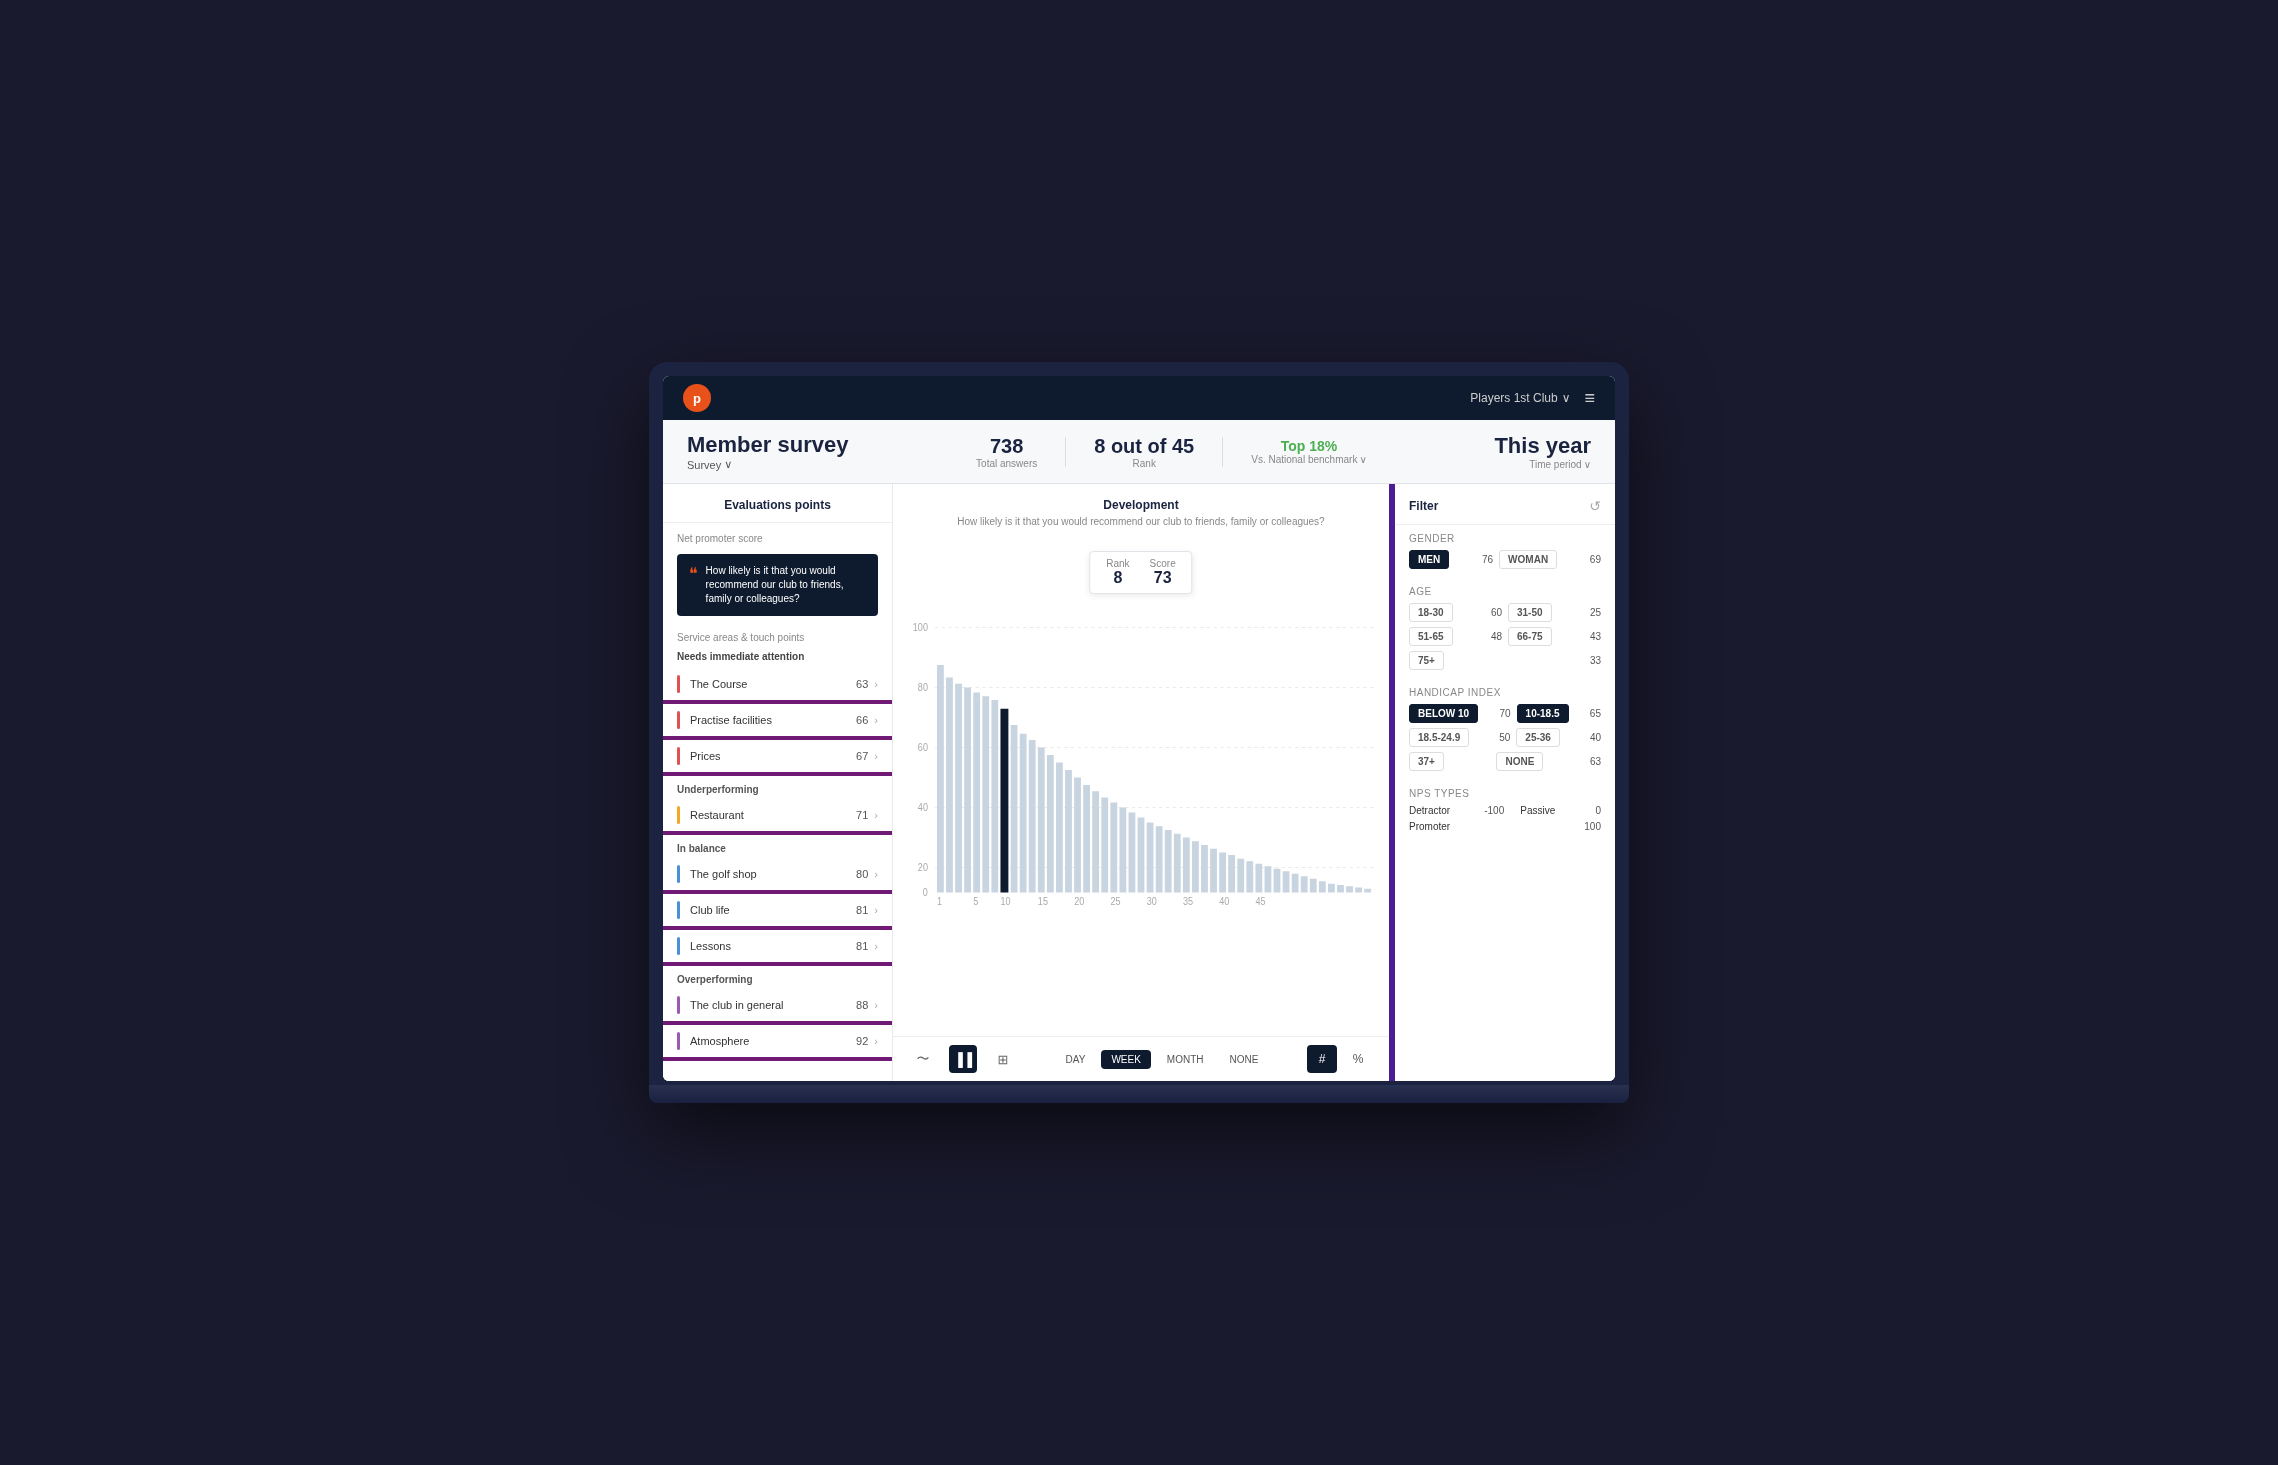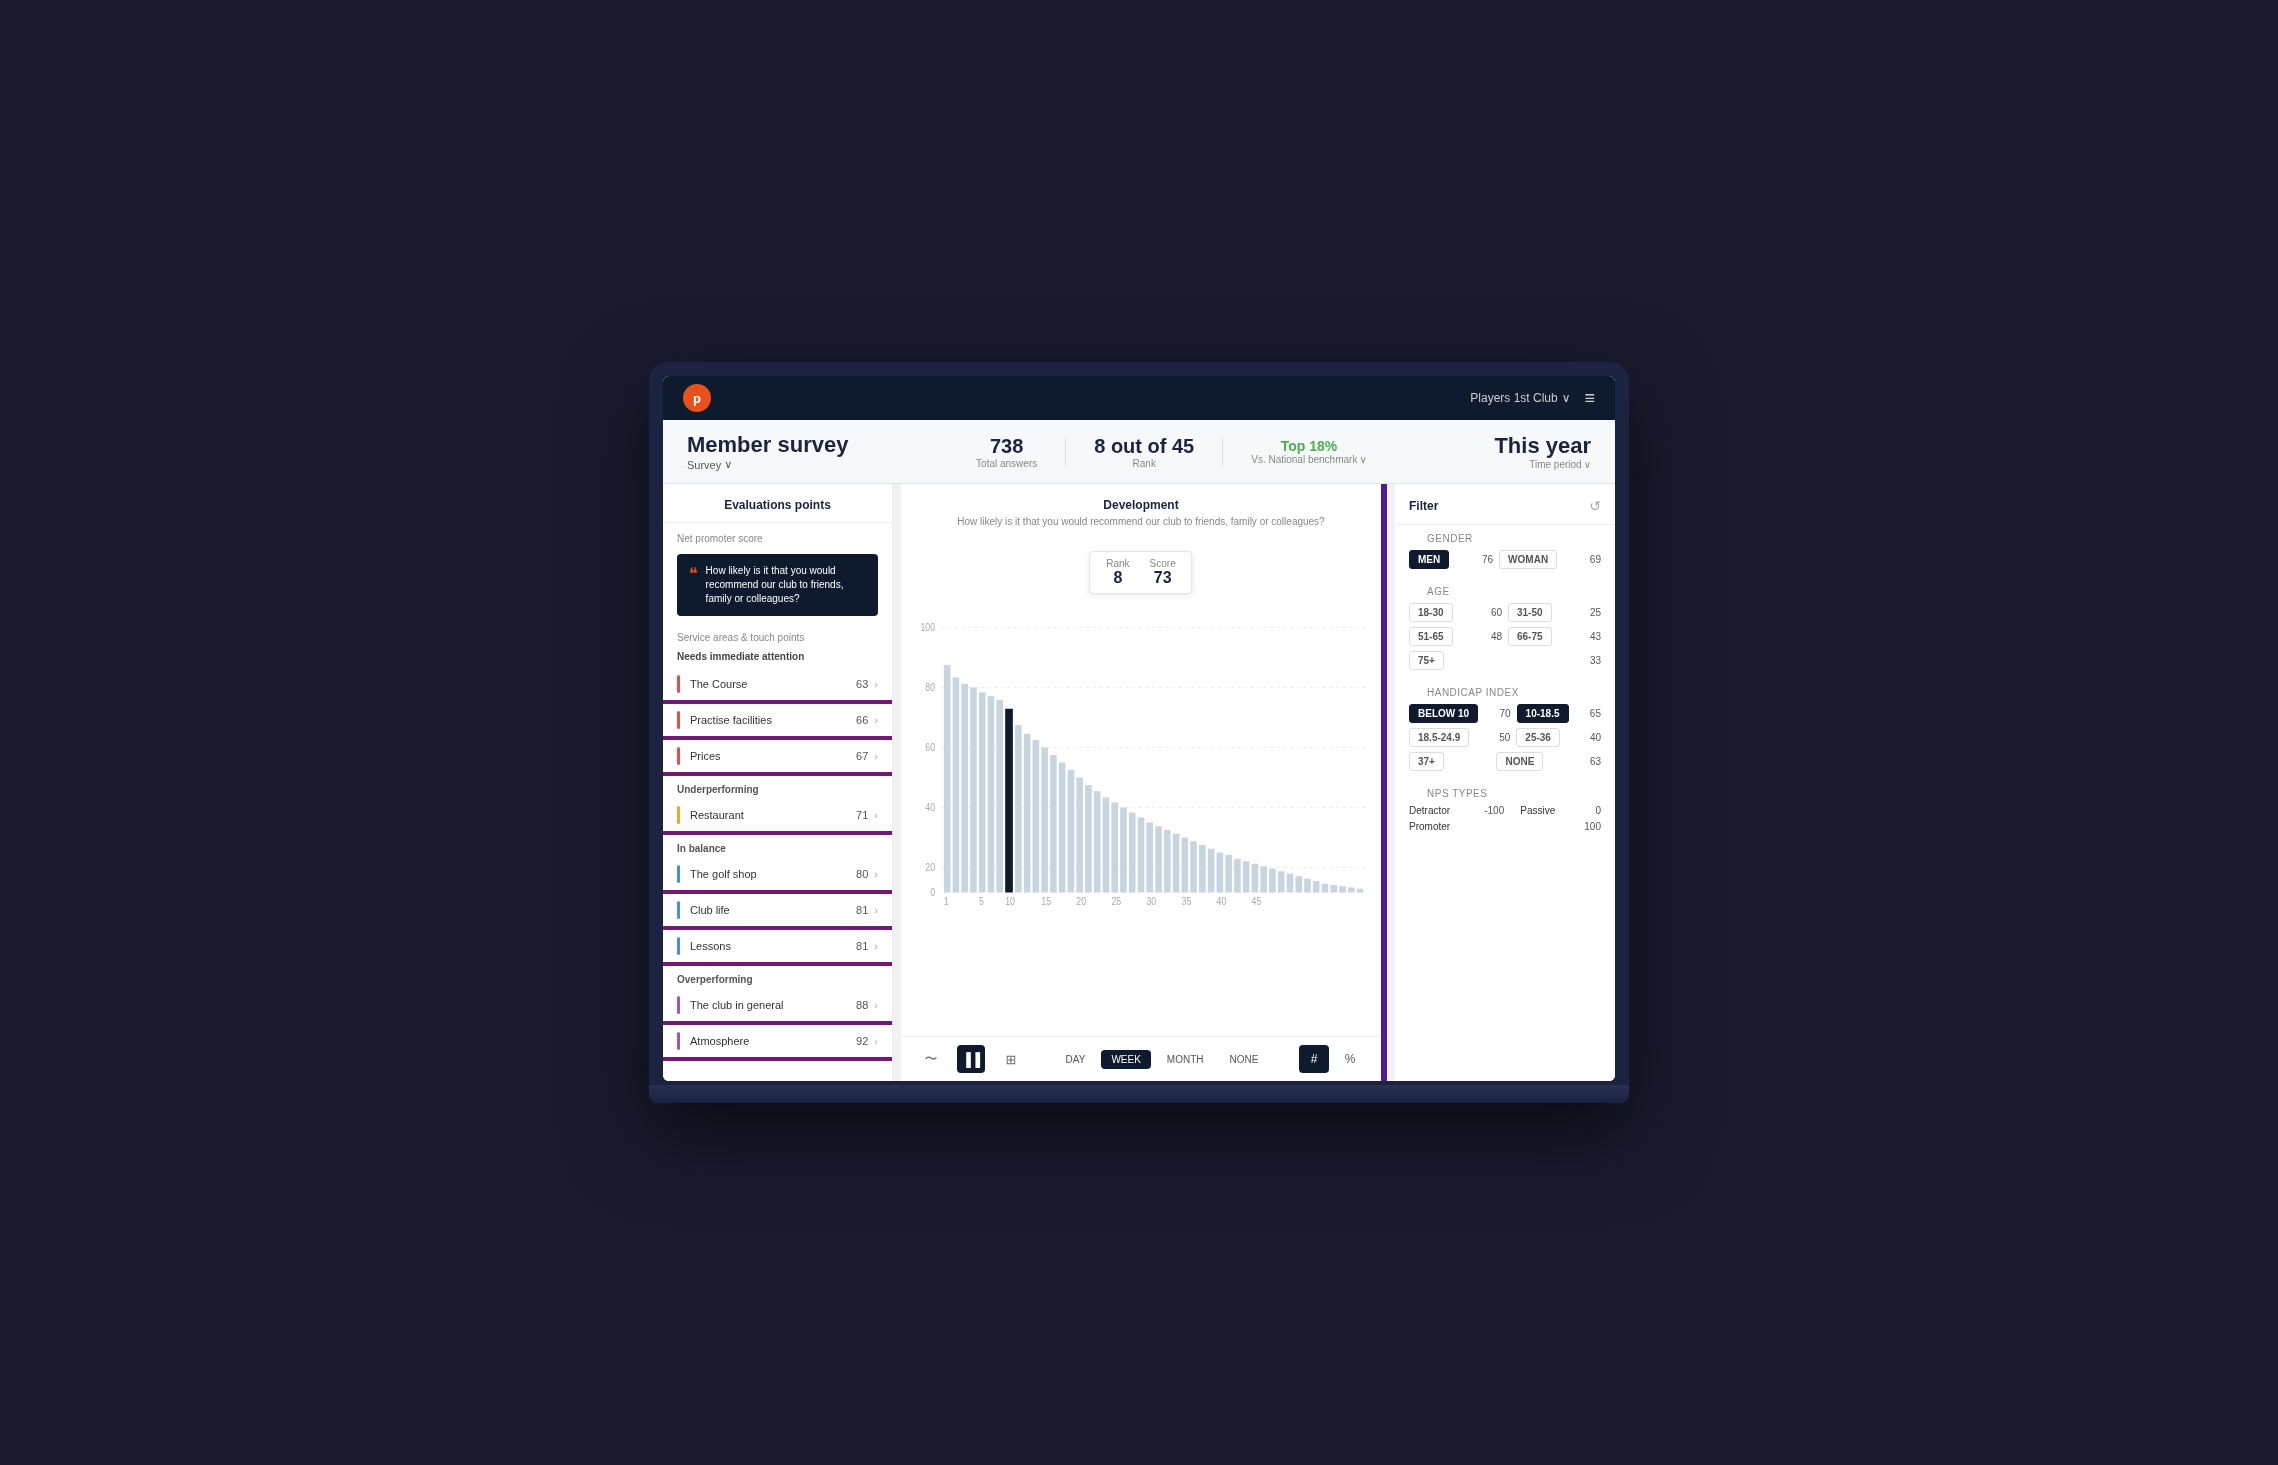--- a/index.html
+++ b/index.html
@@ -67,21 +67,21 @@
     .stat-divider { width: 1px; height: 30px; background: #ddd; }
     .top-percent { color: #4caf50; font-weight: 700; font-size: 14px; }
     .vs-bench { font-size: 10px; color: #888; display: flex; align-items: center; gap: 2px; }
     .time-period { text-align: right; }
     .time-period .tp-value { font-size: 22px; font-weight: 700; color: #1a2340; }
     .time-period .tp-label { font-size: 10px; color: #888; display: flex; align-items: center; gap: 2px; justify-content: flex-end; }
 
     
     .main-content {
       display: flex;
-      gap: 8px;
+      gap: 0;
       background: #f0f2f5;
     }
 
     
     .left-panel {
       width: 230px;
       background: white;
       border-right: 1px solid #e8eaed;
       flex-shrink: 0;
       padding-bottom: 20px;
@@ -247,21 +247,21 @@
     .filter-header {
       display: flex;
       align-items: center;
       justify-content: space-between;
       padding: 14px 14px 10px;
       border-bottom: 1px solid #eee;
     }
     .filter-title { font-size: 12px; font-weight: 600; color: #1a2340; }
     .refresh-icon { color: #aaa; font-size: 14px; cursor: pointer; }
     .filter-section { padding: 8px 14px 4px; }
-    .filter-section-label { font-size: 10px; color: #888; margin-bottom: 6px; font-weight: 500; text-transform: uppercase; letter-spacing: 0.5px; margin-left: 18px; }
+    .filter-section-label { font-size: 10px; color: #888; margin-bottom: 6px; font-weight: 500; text-transform: uppercase; letter-spacing: 0.5px; }
     .filter-row { display: flex; align-items: center; margin-bottom: 5px; gap: 6px; }
     .filter-tag {
       padding: 3px 8px;
       border-radius: 3px;
       font-size: 10px;
       font-weight: 600;
       cursor: pointer;
       border: 1px solid #ddd;
       color: #555;
       background: white;

